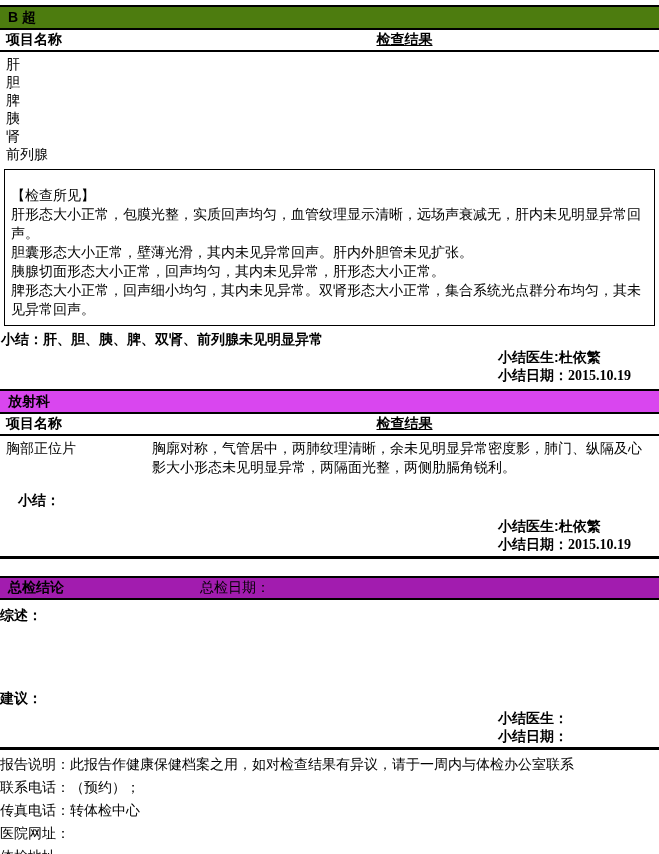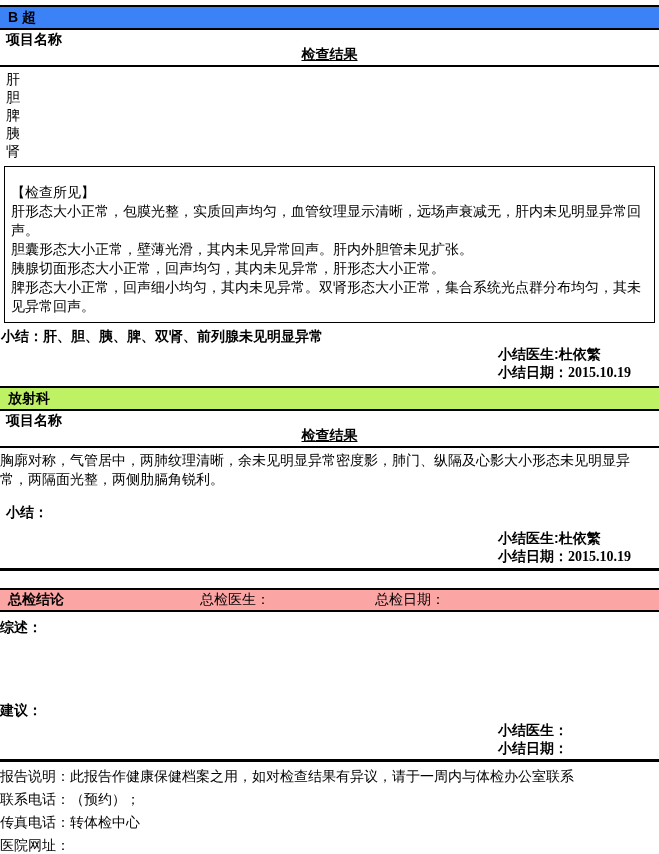--- a/index.html
+++ b/index.html
@@ -19,21 +19,20 @@
     font-weight: bold;
     padding: 1px 8px 2px;
     line-height: 18px;
   }
   .cols {
     display: flex;
     border-bottom: 2px solid #000;
     font-weight: bold;
     padding: 2px 0 3px;
     line-height: 15px;
-    flex-direction: column;
   }
   .cols .c-item { width: 150px; padding-left: 6px; }
   .cols .c-result { flex: 1; text-align: center; }
   .cols .c-result span { text-decoration: underline; }
   .organ-list { padding-top: 3px; }
   .organ-list div { line-height: 18px; padding-left: 6px; }
   .findings-box {
     margin: 6px 4px 0 4px;
     border: 1px solid #000;
     padding: 16px 6px 6px 6px;
@@ -43,21 +42,21 @@
     font-weight: bold;
     padding-left: 1px;
     margin-top: 4px;
     line-height: 18px;
   }
   .sig-block { margin-left: 498px; font-weight: bold; line-height: 18px; }
   .date-num { font-family: "Liberation Serif", "DejaVu Serif", serif; }
   .rad-row { display: flex; padding-top: 3px; }
   .rad-row .r-name { width: 152px; padding-left: 6px; line-height: 19px; }
   .rad-row .r-result { flex: 1; padding-right: 14px; line-height: 19px; }
-  .rad-summary { font-weight: bold; padding-left: 6px; margin-top: 14px; line-height: 18px; }
+  .rad-summary { font-weight: bold; padding-left: 18px; margin-top: 14px; line-height: 18px; }
   .rad-sig { margin-top: 8px; }
   .thick-rule { border-top: 3px solid #000; margin-top: 2px; }
   .concl-bar {
     margin-top: 17px;
     border-top: 2px solid #000;
     border-bottom: 2px solid #000;
     background: #d9d9d9;
     display: flex;
     padding: 1px 0 2px;
     line-height: 17px;
@@ -68,81 +67,82 @@
   .label-line { font-weight: bold; line-height: 18px; }
   .overview { margin-top: 6px; }
   .spacer-65 { height: 65px; }
   .concl-sig { margin-top: 2px; }
   .footer { padding-left: 0; margin-top: 3px; }
   .footer div { line-height: 23px; }
 </style>
 </head>
 <body>
 
-<div class="section-bar" style="background: #3b82f6;">
+<div class="section-bar" style="background: #4d7c0f;">
   <span>B 超</span>
 </div>
 
 <div class="cols">
   <div class="c-item">项目名称</div>
   <div class="c-result">
     <span>检查结果</span>
   </div>
 </div>
 
 <div class="organ-list">
   <div>肝</div>
   <div>胆</div>
   <div>脾</div>
   <div>胰</div>
   <div>肾</div>
+  <div>前列腺</div>
 </div>
 
 <div class="findings-box">
   <div>【检查所见】</div>
   <div>肝形态大小正常，包膜光整，实质回声均匀，血管纹理显示清晰，远场声衰减无，肝内未见明显异常回声。</div>
   <div>胆囊形态大小正常，壁薄光滑，其内未见异常回声。肝内外胆管未见扩张。</div>
   <div>胰腺切面形态大小正常，回声均匀，其内未见异常，肝形态大小正常。</div>
   <div>脾形态大小正常，回声细小均匀，其内未见异常。双肾形态大小正常，集合系统光点群分布均匀，其未见异常回声。</div>
 </div>
 
 <div class="summary-line">小结：肝、胆、胰、脾、双肾、前列腺未见明显异常</div>
 
 <div class="sig-block">
   <div><span>小结医生:</span><span>杜依繁</span></div>
   <div><span>小结日期：</span><span class="date-num">2015.10.19</span></div>
 </div>
 
-<div class="section-bar" style="margin-top: 4px; background: #bef264;">
+<div class="section-bar" style="margin-top: 4px; background: #d946ef;">
   <span>放射科</span>
 </div>
 
 <div class="cols">
   <div class="c-item">项目名称</div>
   <div class="c-result">
     <span>检查结果</span>
   </div>
 </div>
 
 <div class="rad-row">
+  <div class="r-name">胸部正位片</div>
   <div class="r-result">胸廓对称，气管居中，两肺纹理清晰，余未见明显异常密度影，肺门、纵隔及心影大小形态未见明显异常，两隔面光整，两侧肋膈角锐利。</div>
 </div>
 
 <div class="rad-summary">小结：</div>
 
 <div class="sig-block rad-sig">
   <div><span>小结医生:</span><span>杜依繁</span></div>
   <div><span>小结日期：</span><span class="date-num">2015.10.19</span></div>
 </div>
 
 <div class="thick-rule"></div>
 
-<div class="concl-bar" style="background: #fca5a5;">
+<div class="concl-bar" style="background: #a21caf;">
   <div class="cb-title">总检结论</div>
-  <div class="cb-doctor">总检医生：</div>
   <div class="cb-date">总检日期：</div>
 </div>
 
 <div class="label-line overview">综述：</div>
 
 <div class="spacer-65"></div>
 
 <div class="label-line">建议：</div>
 
 <div class="sig-block concl-sig">

